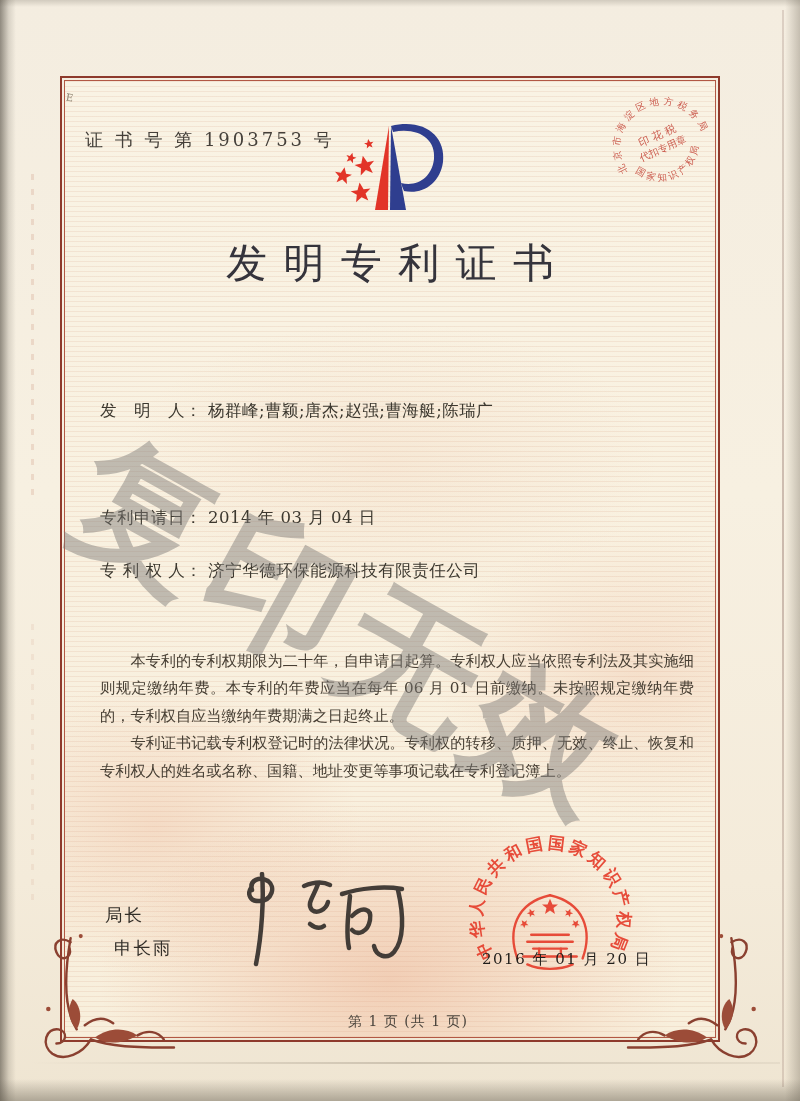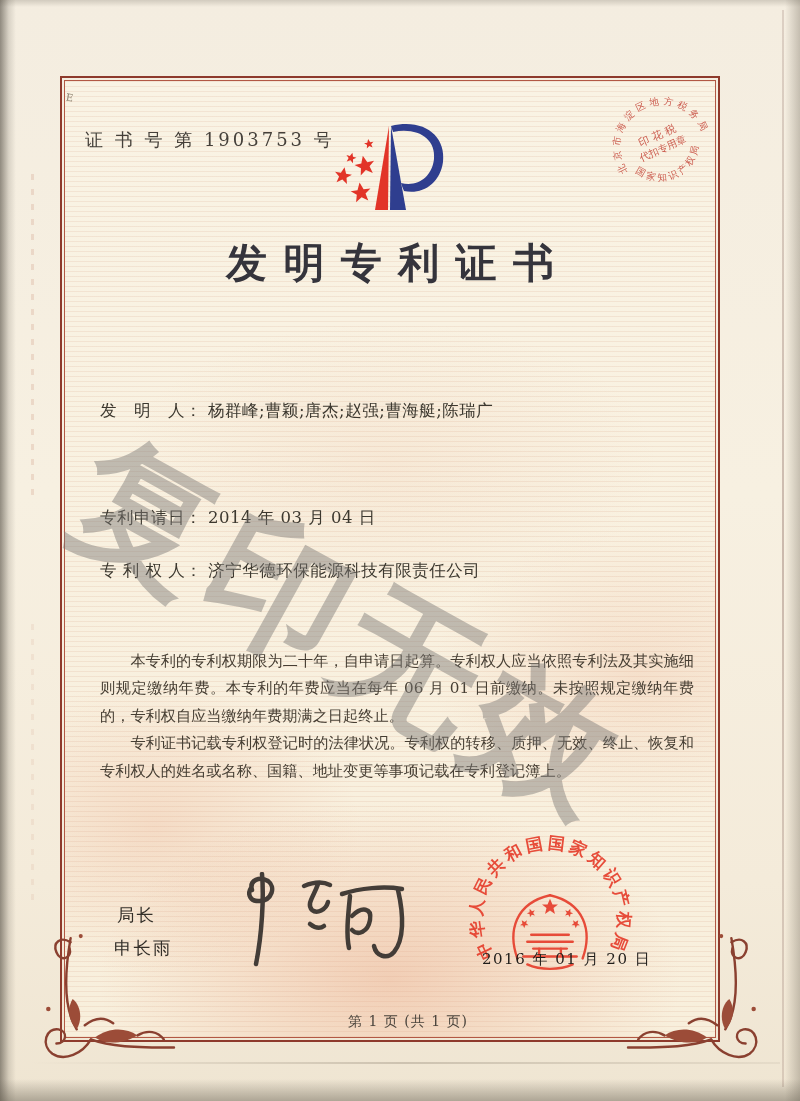--- a/index.html
+++ b/index.html
@@ -31,21 +31,21 @@
      background:
        radial-gradient(62% 26% at 50% 94%, rgba(233,166,134,.45), rgba(233,166,134,0) 72%),
        radial-gradient(45% 22% at 14% 78%, rgba(233,166,134,.28), rgba(233,166,134,0) 70%),
        radial-gradient(45% 22% at 88% 62%, rgba(233,166,134,.22), rgba(233,166,134,0) 70%),
        radial-gradient(55% 20% at 50% 40%, rgba(233,176,144,.14), rgba(233,176,144,0) 75%),
        repeating-linear-gradient(0deg, rgba(206,140,112,.15) 0 1px, rgba(0,0,0,0) 1px 5px),
        linear-gradient(180deg,#f9f3e4,#f8efdc);}
   .txt{position:absolute;z-index:3;color:#3a362e;}
   .cert-no{left:85px;top:128px;font-size:18px;letter-spacing:3px;color:#45403a;}
   .reg-mark{left:66px;top:92px;font-size:10px;color:#8a7e6c;transform:rotate(8deg);z-index:3;position:absolute;}
-  .title{left:60px;top:236px;width:660px;text-align:center;font-size:41px;font-weight:700;
+  .title{left:60px;top:236px;width:660px;text-align:center;font-size:41px;font-weight:400;
      letter-spacing:.40em;text-indent:.40em;color:#35343c;}
   .field{left:100px;width:610px;font-size:16.5px;color:#3c382f;letter-spacing:.5px;}
   .fvalue{margin-left:6px;}
   .paras{left:100px;top:648px;width:594px;font-size:15.2px;line-height:27.4px;
      text-align:justify;color:#463e33;}
   .paras p{margin:0;text-indent:2em;}
   .officer{font-size:17.5px;color:#332f29;letter-spacing:2px;}
   .footer{left:60px;top:1013px;width:660px;text-align:center;font-size:14px;color:#4a443c;letter-spacing:1px;margin-left:18px;}
   .watermark{position:absolute;left:118px;top:420px;z-index:4;white-space:nowrap;
      font-size:142px;font-weight:700;letter-spacing:10px;line-height:1;
@@ -138,21 +138,21 @@
     <span>专 利 权 人：</span><span class="fvalue">济宁华德环保能源科技有限责任公司</span>
   </div>
 
   <div class="txt paras">
     <p>本专利的专利权期限为二十年，自申请日起算。专利权人应当依照专利法及其实施细则规定缴纳年费。本专利的年费应当在每年 06 月 01 日前缴纳。未按照规定缴纳年费的，专利权自应当缴纳年费期满之日起终止。</p>
     <p>专利证书记载专利权登记时的法律状况。专利权的转移、质押、无效、终止、恢复和专利权人的姓名或名称、国籍、地址变更等事项记载在专利登记簿上。</p>
   </div>
 
   <div class="watermark">复印无效</div>
 
-  <div class="txt officer" style="left:117px;top:903px">局长</div>
+  <div class="txt officer" style="left:105px;top:903px">局长</div>
   <div class="txt officer" style="left:114px;top:936px">申长雨</div>
 
   <svg class="signature" viewBox="0 0 200 112">
     <g fill="none" stroke="#35302c" stroke-width="4.5" stroke-linecap="round" stroke-linejoin="round" opacity=".92">
       <path d="M 30,18 C 27,8 38,4 46,9 C 54,15 50,28 38,29 C 28,30 25,22 29,16"></path>
       <path d="M 40,2 C 42,25 40,62 34,92"></path>
       <path d="M 82,14 C 92,10 102,10 108,13"></path>
       <path d="M 96,12 C 92,24 84,32 90,38 C 95,42 104,38 106,30"></path>
       <path d="M 88,52 C 93,56 98,57 102,54"></path>
       <path d="M 120,22 C 138,16 162,14 180,17"></path>

